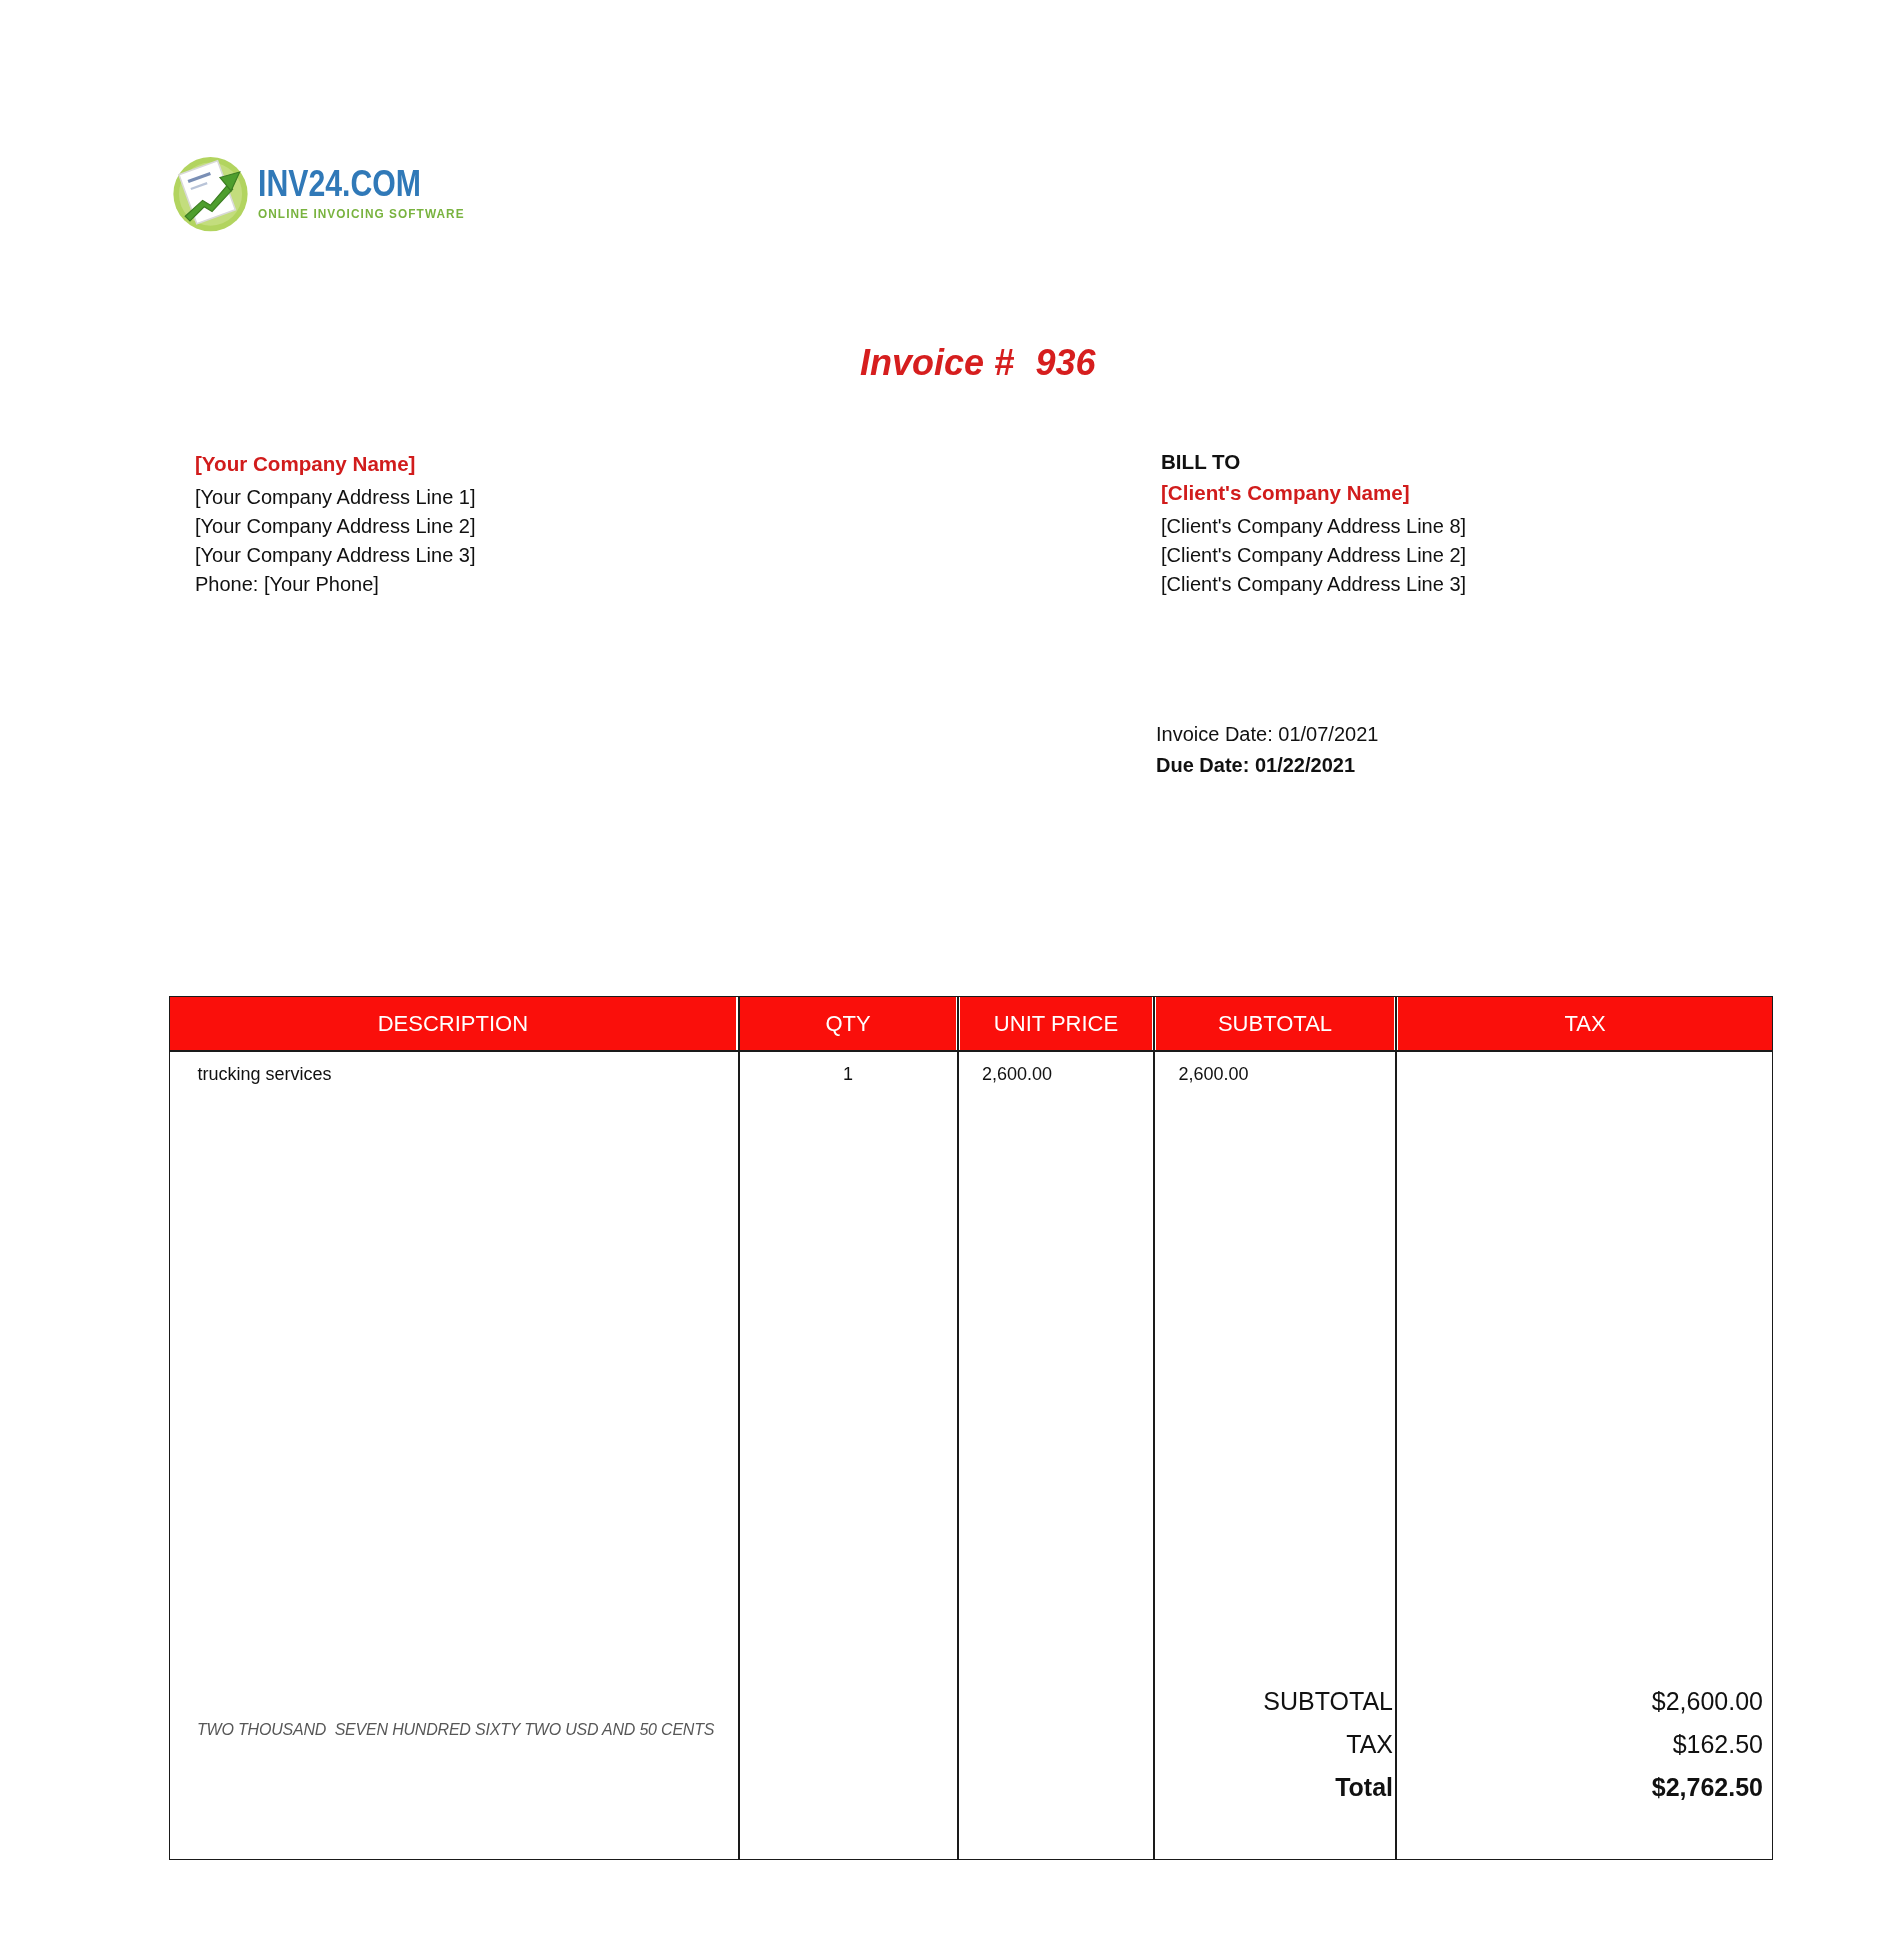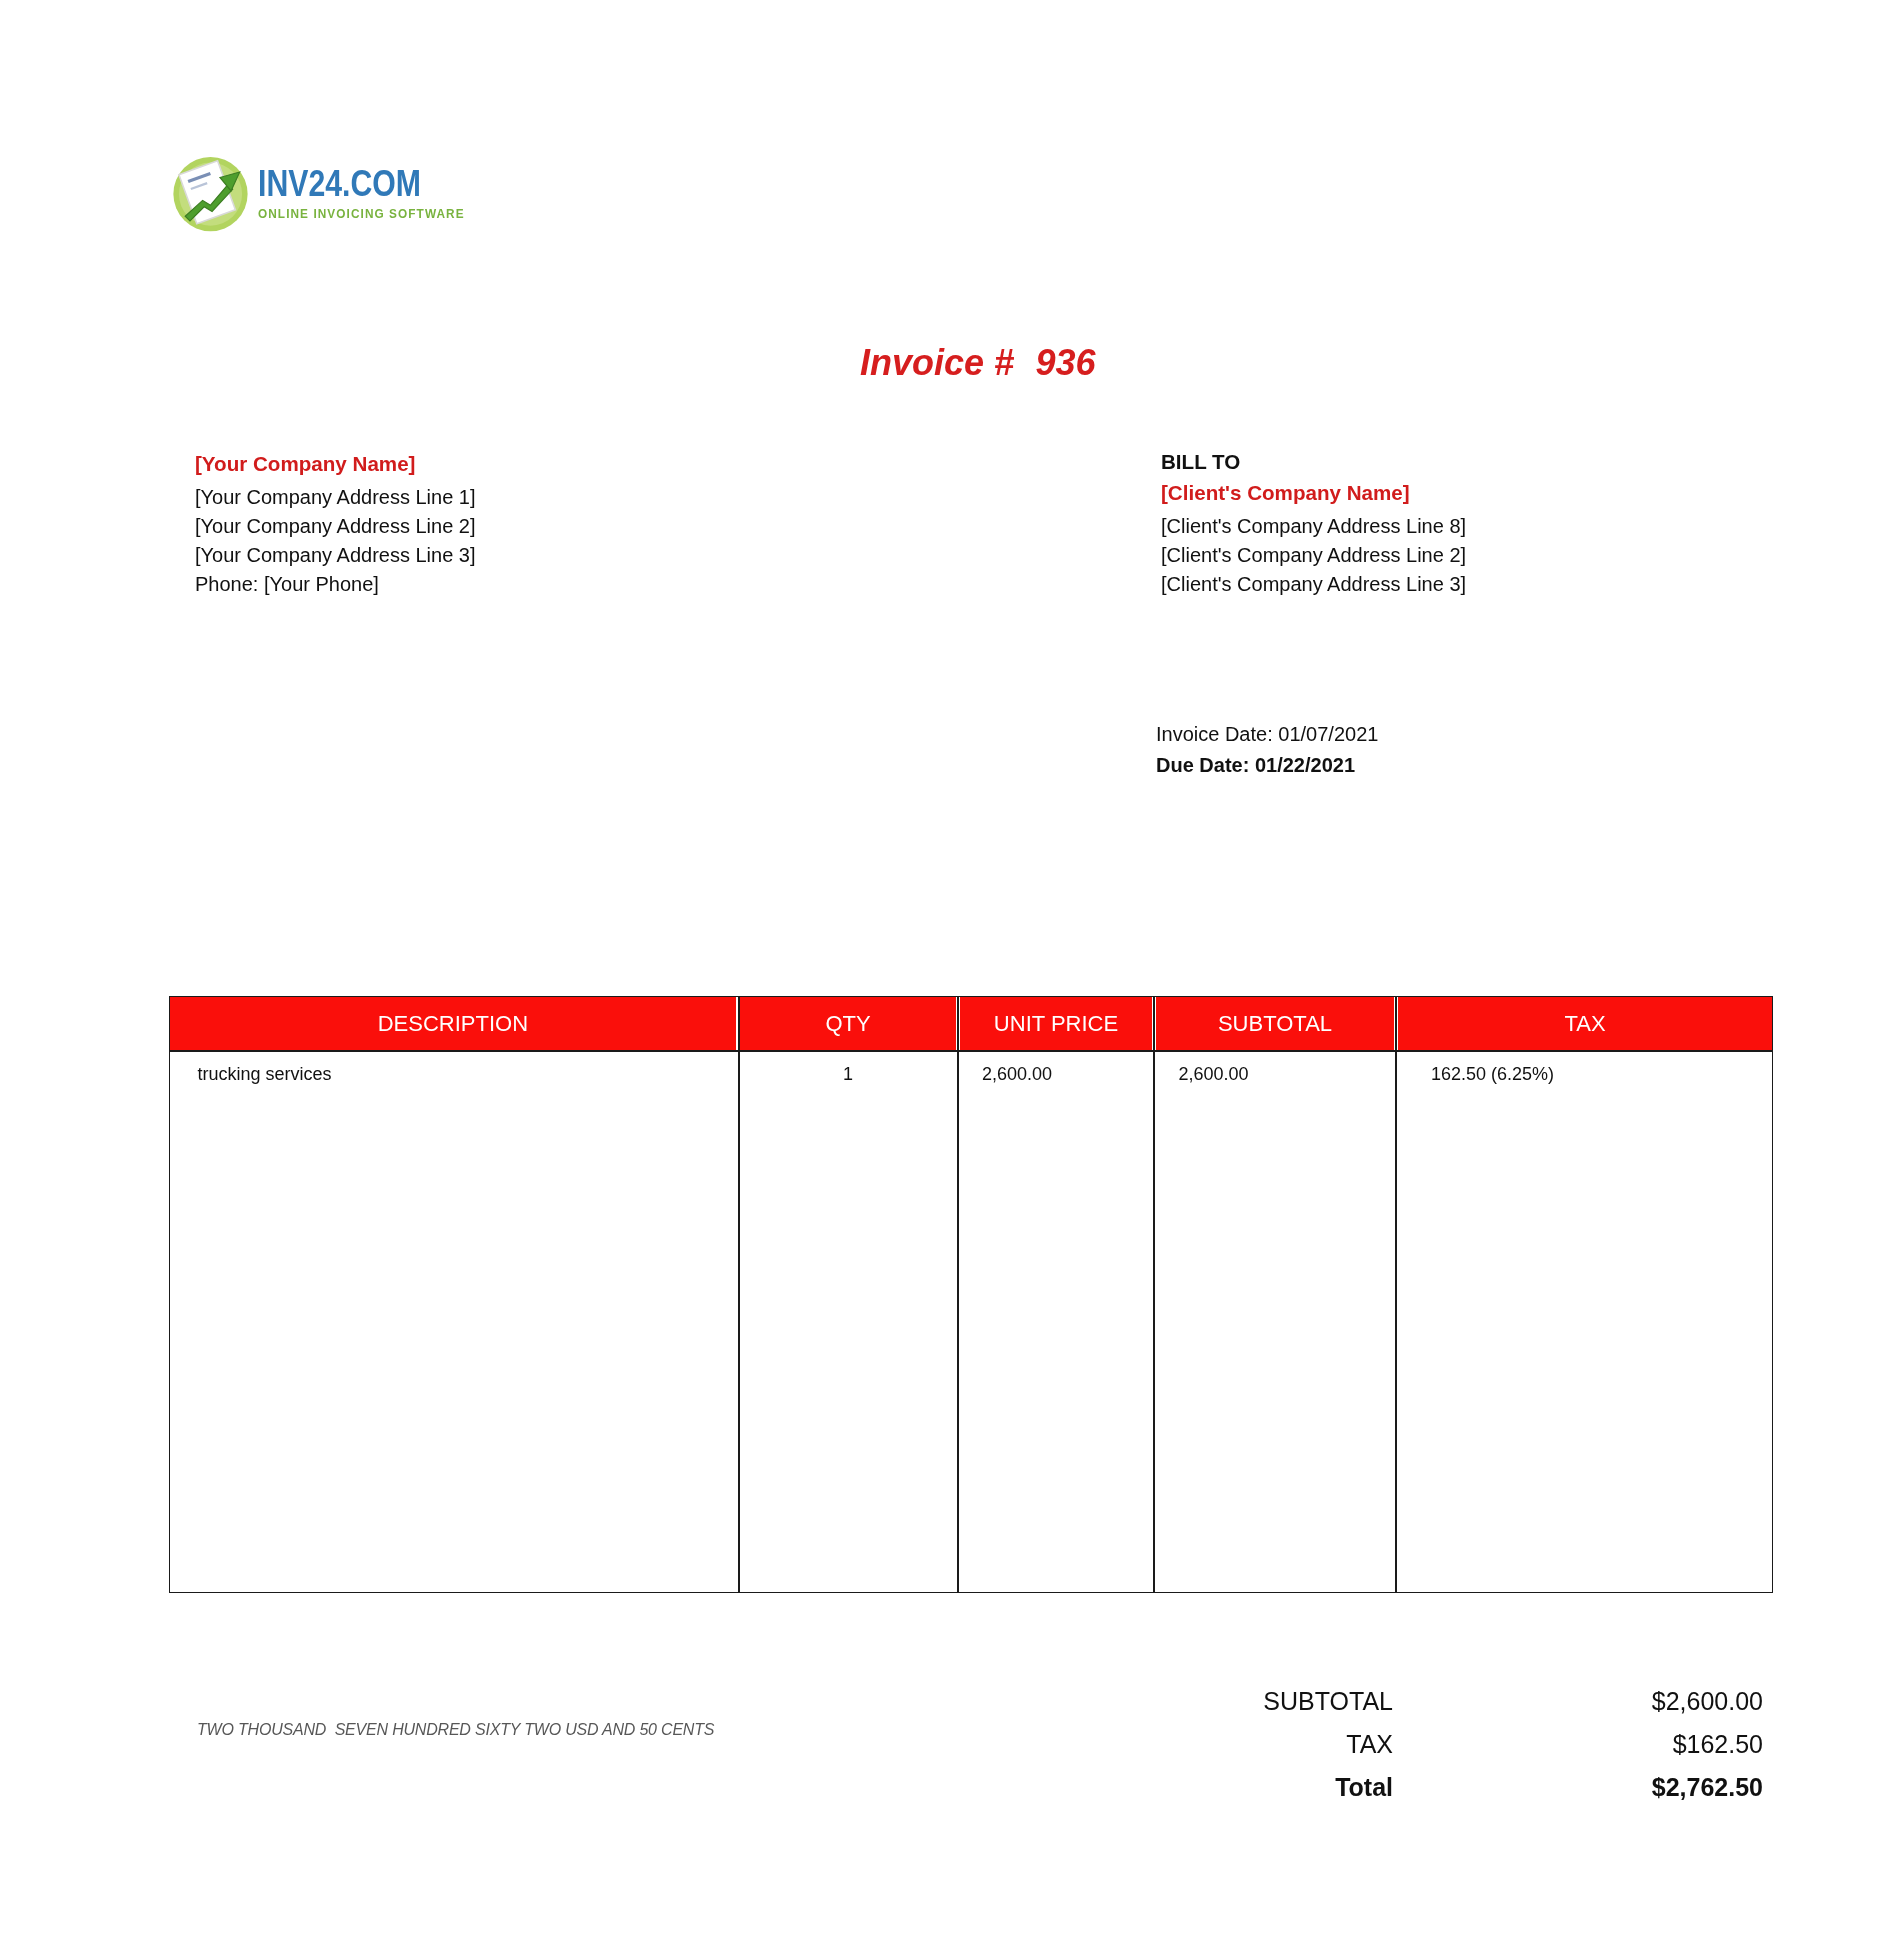--- a/index.html
+++ b/index.html
@@ -40,21 +40,21 @@
   .billto { left: 1161px; top: 447px; }
   .billto .heading { font-weight: bold; font-size: 20.6px; color: #111; }
   .billto .client-name { color: #d11c1c; font-weight: bold; font-size: 20.6px; margin: 2.3px 0 4.6px 0; }
   .dates { left: 1156px; top: 719px; line-height: 30.5px; }
   .dates .due { font-weight: bold; }
   .payment { left: 195px; top: 758px; line-height: 28px; }
 
   
   .tbl {
     position: absolute; left: 169px; top: 996px;
-    width: 1604px; height: 597px;
+    width: 1604px; height: 864px;
     border: 1.5px solid #1a1a1a;
   }
   .tbl-inner { position: relative; width: 100%; height: 100%; display: flex; flex-direction: column; }
   .tbl-head {
     display: grid; grid-template-columns: 568px 220px 196px 242px 1fr;
     height: 55px; border-bottom: 2.3px solid #1a1a1a; background: #ffffff; flex: 0 0 auto;
   }
   .hcell {
     background: #fa0f0b; color: #ffffff; font-size: 22px;
     display: flex; align-items: center; justify-content: center;
@@ -148,21 +148,20 @@
         <div class="hcell">QTY</div>
         <div class="hcell">UNIT PRICE</div>
         <div class="hcell">SUBTOTAL</div>
         <div class="hcell">TAX</div>
       </div>
       <div class="tbl-body">
         <div class="bcell desc">trucking services</div>
         <div class="bcell qty">1</div>
         <div class="bcell unit">2,600.00</div>
         <div class="bcell sub">2,600.00</div>
-        <div class="bcell tax">162.50 (6.25%)</div>
       </div>
       <div class="vline v1"></div>
       <div class="vline v2"></div>
       <div class="vline v3"></div>
       <div class="vline v4"></div>
     </div>
   </div>
 
   <div class="summary">
     <div class="srow">

